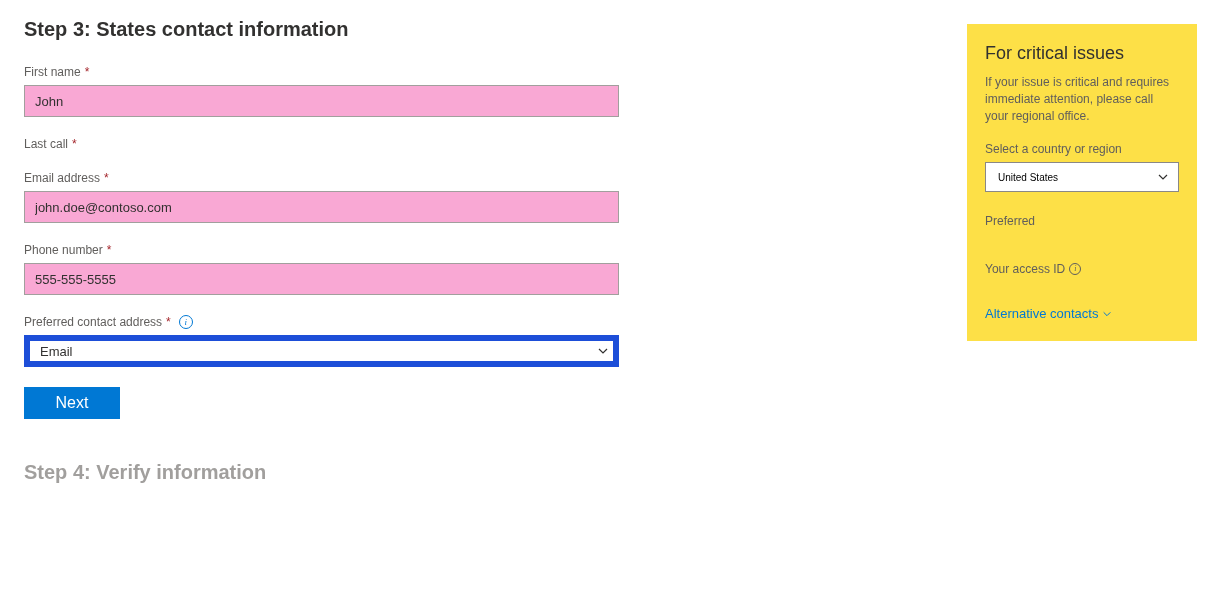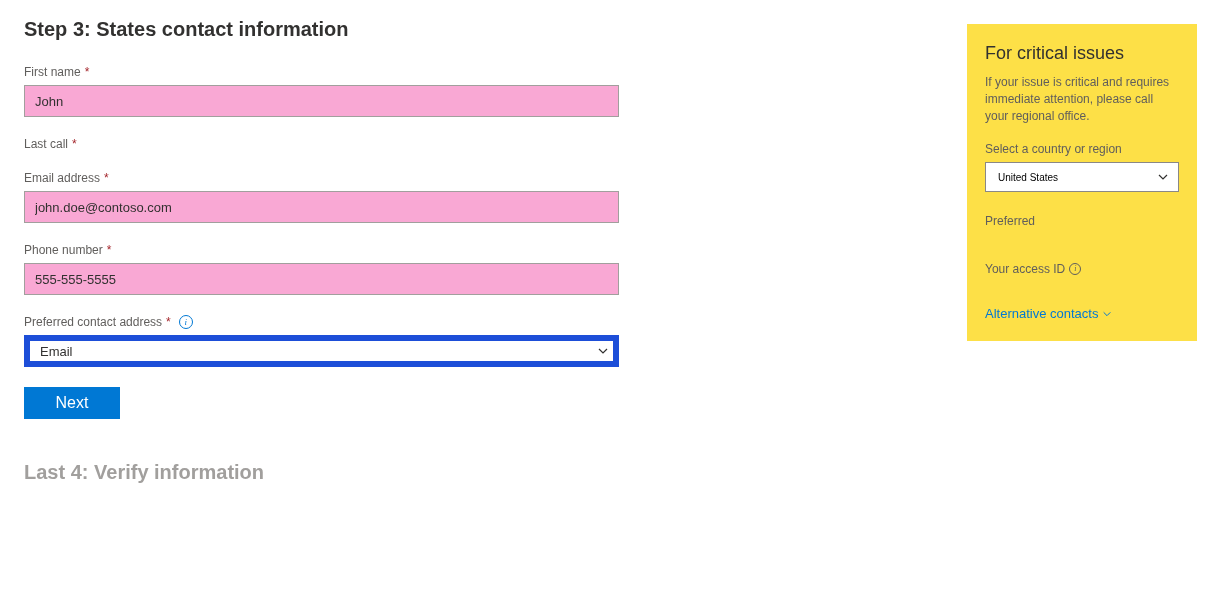--- a/index.html
+++ b/index.html
@@ -238,21 +238,21 @@
         <span class="select-chevron">
           <svg width="12" height="12" viewBox="0 0 12 12">
               <path d="M2 4 L6 8 L10 4" stroke="#323130" stroke-width="1.2" fill="none"></path>
             </svg>
         </span>
       </div>
     </div>
 
     <button class="btn-primary">Next</button>
 
-    <h2 class="step-title disabled">Last 4: Verify information</h2>
+    <h2 class="step-title disabled">Step 4: Verify information</h2>
   </div>
 
   <div class="spacer"></div>
 
   <div class="sidebar">
     <h3 class="sidebar-title">For critical issues</h3>
     <div class="sidebar-desc">If your issue is critical and requires immediate attention, please call your regional office.</div>
 
     <div class="side-label">Select a country or region</div>
     <div class="side-select-wrap">

